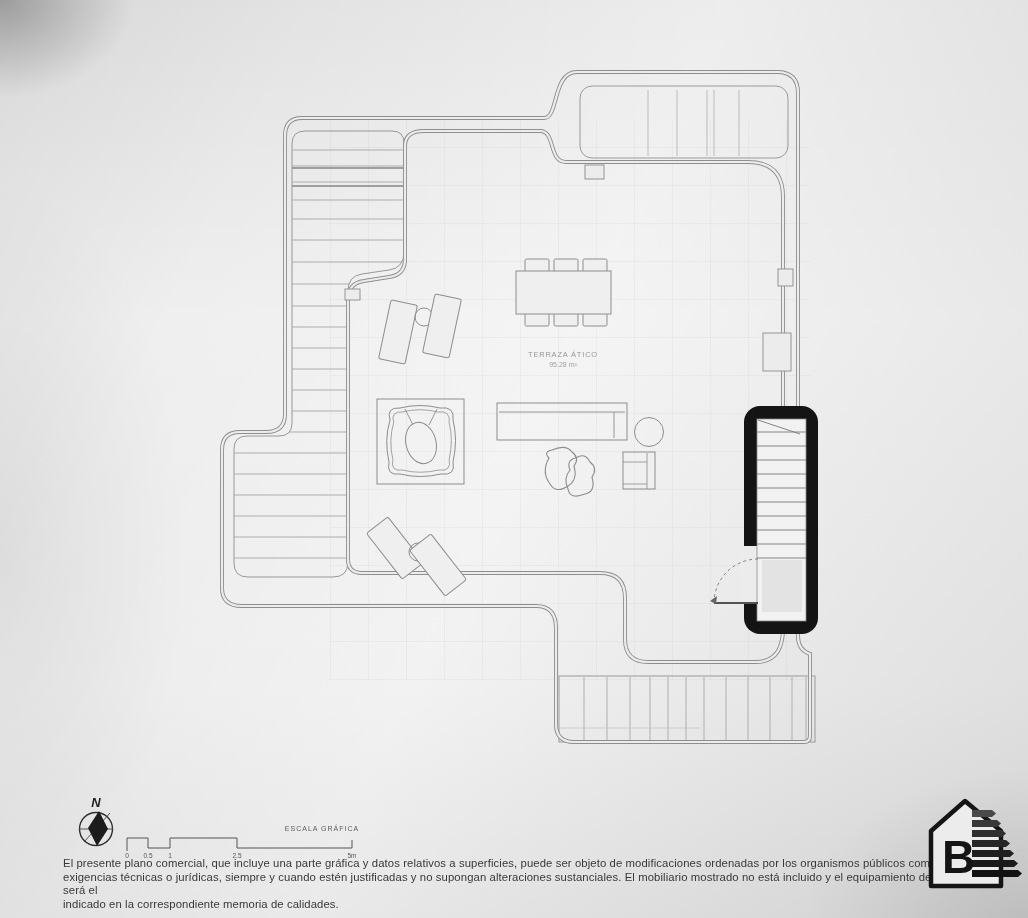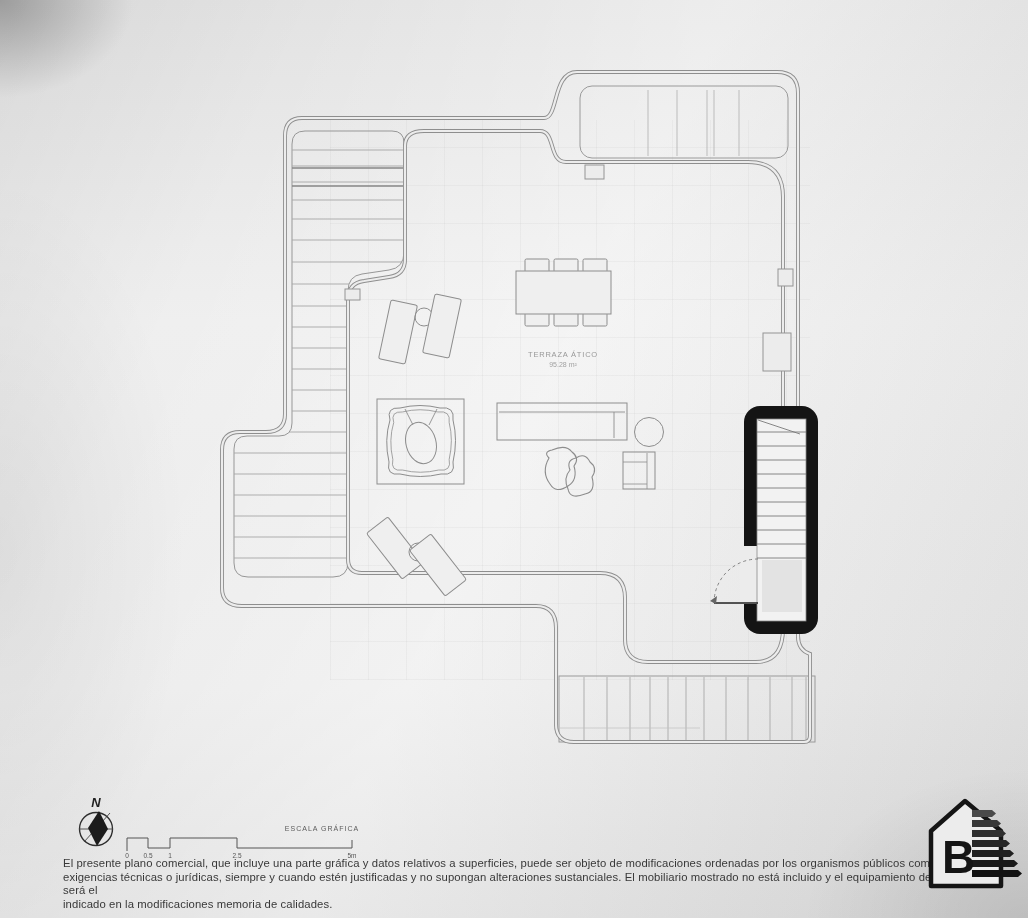--- a/index.html
+++ b/index.html
@@ -164,21 +164,21 @@
 
     <g text-anchor="middle">
       <text x="563" y="357" font-size="7.5" letter-spacing="0.8" fill="#989898">TERRAZA ÁTICO</text>
       <text x="563" y="367" font-size="7" fill="#a2a2a2">95.28 m²</text>
     </g>
   </svg>
 
   <div class="disclaimer">
     <div>El presente plano comercial, que incluye una parte gráfica y datos relativos a superficies, puede ser objeto de modificaciones ordenadas por los organismos públicos competentes y/o</div>
     <div>exigencias técnicas o jurídicas, siempre y cuando estén justificadas y no supongan alteraciones sustanciales. El mobiliario mostrado no está incluido y el equipamiento del inmueble será el</div>
-    <div>indicado en la modificaciones memoria de calidades.</div>
+    <div>indicado en la correspondiente memoria de calidades.</div>
   </div>
 
   <svg viewBox="0 0 1028 918" width="1028" height="918">
     <path d="M965,801 L931,831 L931,886 L1001,886 L1001,831 Z" fill="#ececec" stroke="#151515" stroke-width="4.5" stroke-linejoin="round"></path>
     <g>
       <polygon points="972,810 992,810 996,813.5 992,817 972,817" fill="#4a4a4a"></polygon>
       <polygon points="972,820 997,820 1001,823.5 997,827 972,827" fill="#383838"></polygon>
       <polygon points="972,830 1002,830 1006,833.5 1002,837 972,837" fill="#2f2f2f"></polygon>
       <polygon points="972,840 1006,840 1010,843.5 1006,847 972,847" fill="#272727"></polygon>
       <polygon points="972,850 1010,850 1014,853.5 1010,857 972,857" fill="#202020"></polygon>

